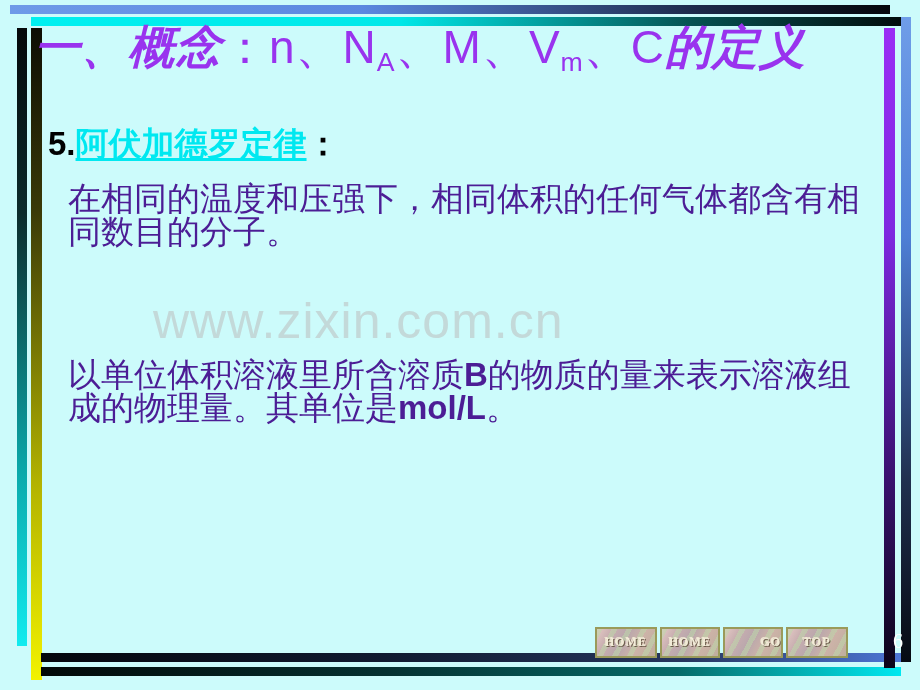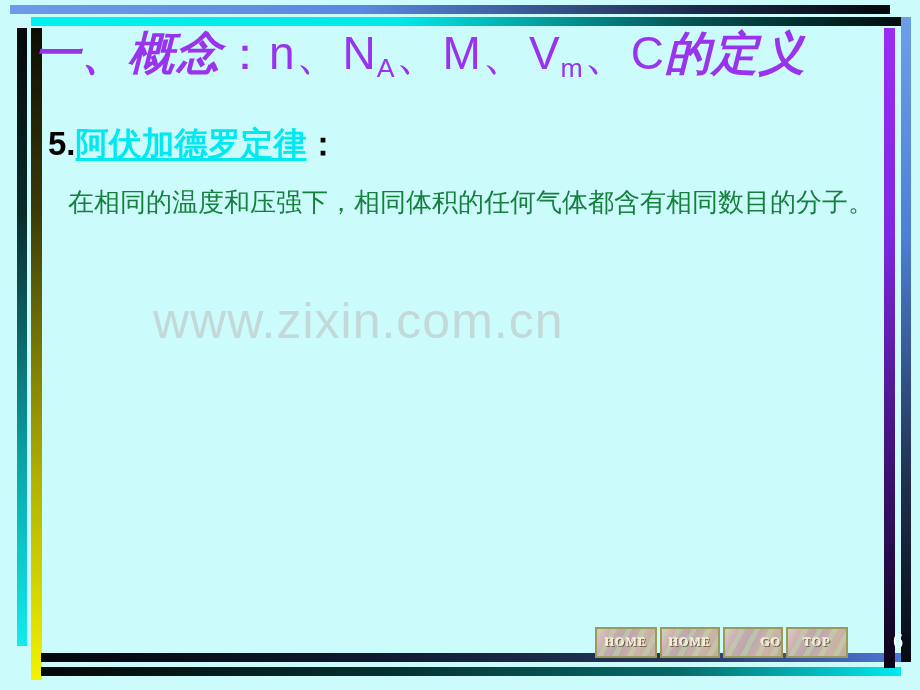--- a/index.html
+++ b/index.html
@@ -69,21 +69,21 @@
     font-family: "Liberation Sans", "DejaVu Sans", sans-serif;
     white-space: nowrap;
     z-index: 1;
     pointer-events: none;
     text-align: right;
   }
 
   
   .title {
     position: absolute;
-    left: 34px; top: 24px;
+    left: 34px; top: 18px;
     width: 836px;
     color: #9933ee;
     font-size: 46px;
     line-height: 58px;
     letter-spacing: 1px;
     white-space: nowrap;
     z-index: 3;
   }
   .title .cn {
     font-family: "DejaVu Sans", "Liberation Sans", sans-serif;
@@ -138,23 +138,23 @@
     top: 0.30em;
   }
 
   #heading5 { left: 48px; top: 116px; }
   #heading6 { left: 48px; top: 294px; }
 
   
   .body-text {
     position: absolute;
     z-index: 3;
-    color: #15803d;
-    font-size: 26px;
-    line-height: 40px;
+    color: #4c1d95;
+    font-size: 33px;
+    line-height: 33px;
     font-family: "DejaVu Serif", "Liberation Serif", serif;
     letter-spacing: 0px;
   }
   .body-text .lat {
     font-family: "Liberation Sans", "DejaVu Sans", sans-serif;
     font-weight: bold;
   }
   #body5 { left: 68px; top: 182px; width: 810px; }
   #body6 { left: 68px; top: 358px; width: 808px; }
 
@@ -220,20 +220,23 @@
     <span class="cn">一、概念</span><span class="lat">：</span><span class="lat">n、N</span><sub class="lat">A</sub><span class="lat">、M、V</span><sub class="lat">m</sub><span class="lat">、C</span><span class="cn">的定义</span>
   </div>
 
   <div class="heading" id="heading5">
     <span class="num">5.</span><span class="link">阿伏加德罗定律</span><span class="paren">：</span>
   </div>
 
   <div class="body-text" id="body5">在相同的温度和压强下，相同体积的任何气体都含有相同数目的分子。</div>
 
 
+  <div class="body-text" id="body6">
+    <span>以单位体积溶液里所含溶质</span><span class="lat">B</span><span>的物质的量来表示溶液组成的物理量。其单位是</span><span class="lat">mol/L</span><span>。</span>
+  </div>
 
   <div class="navbar">
     <div class="navbtn w-home">HOME</div>
     <div class="navbtn w-back">HOME</div>
     <div class="navbtn w-go">GO</div>
     <div class="navbtn w-top">TOP</div>
   </div>
 
   <div class="pagenum">6</div>
 

